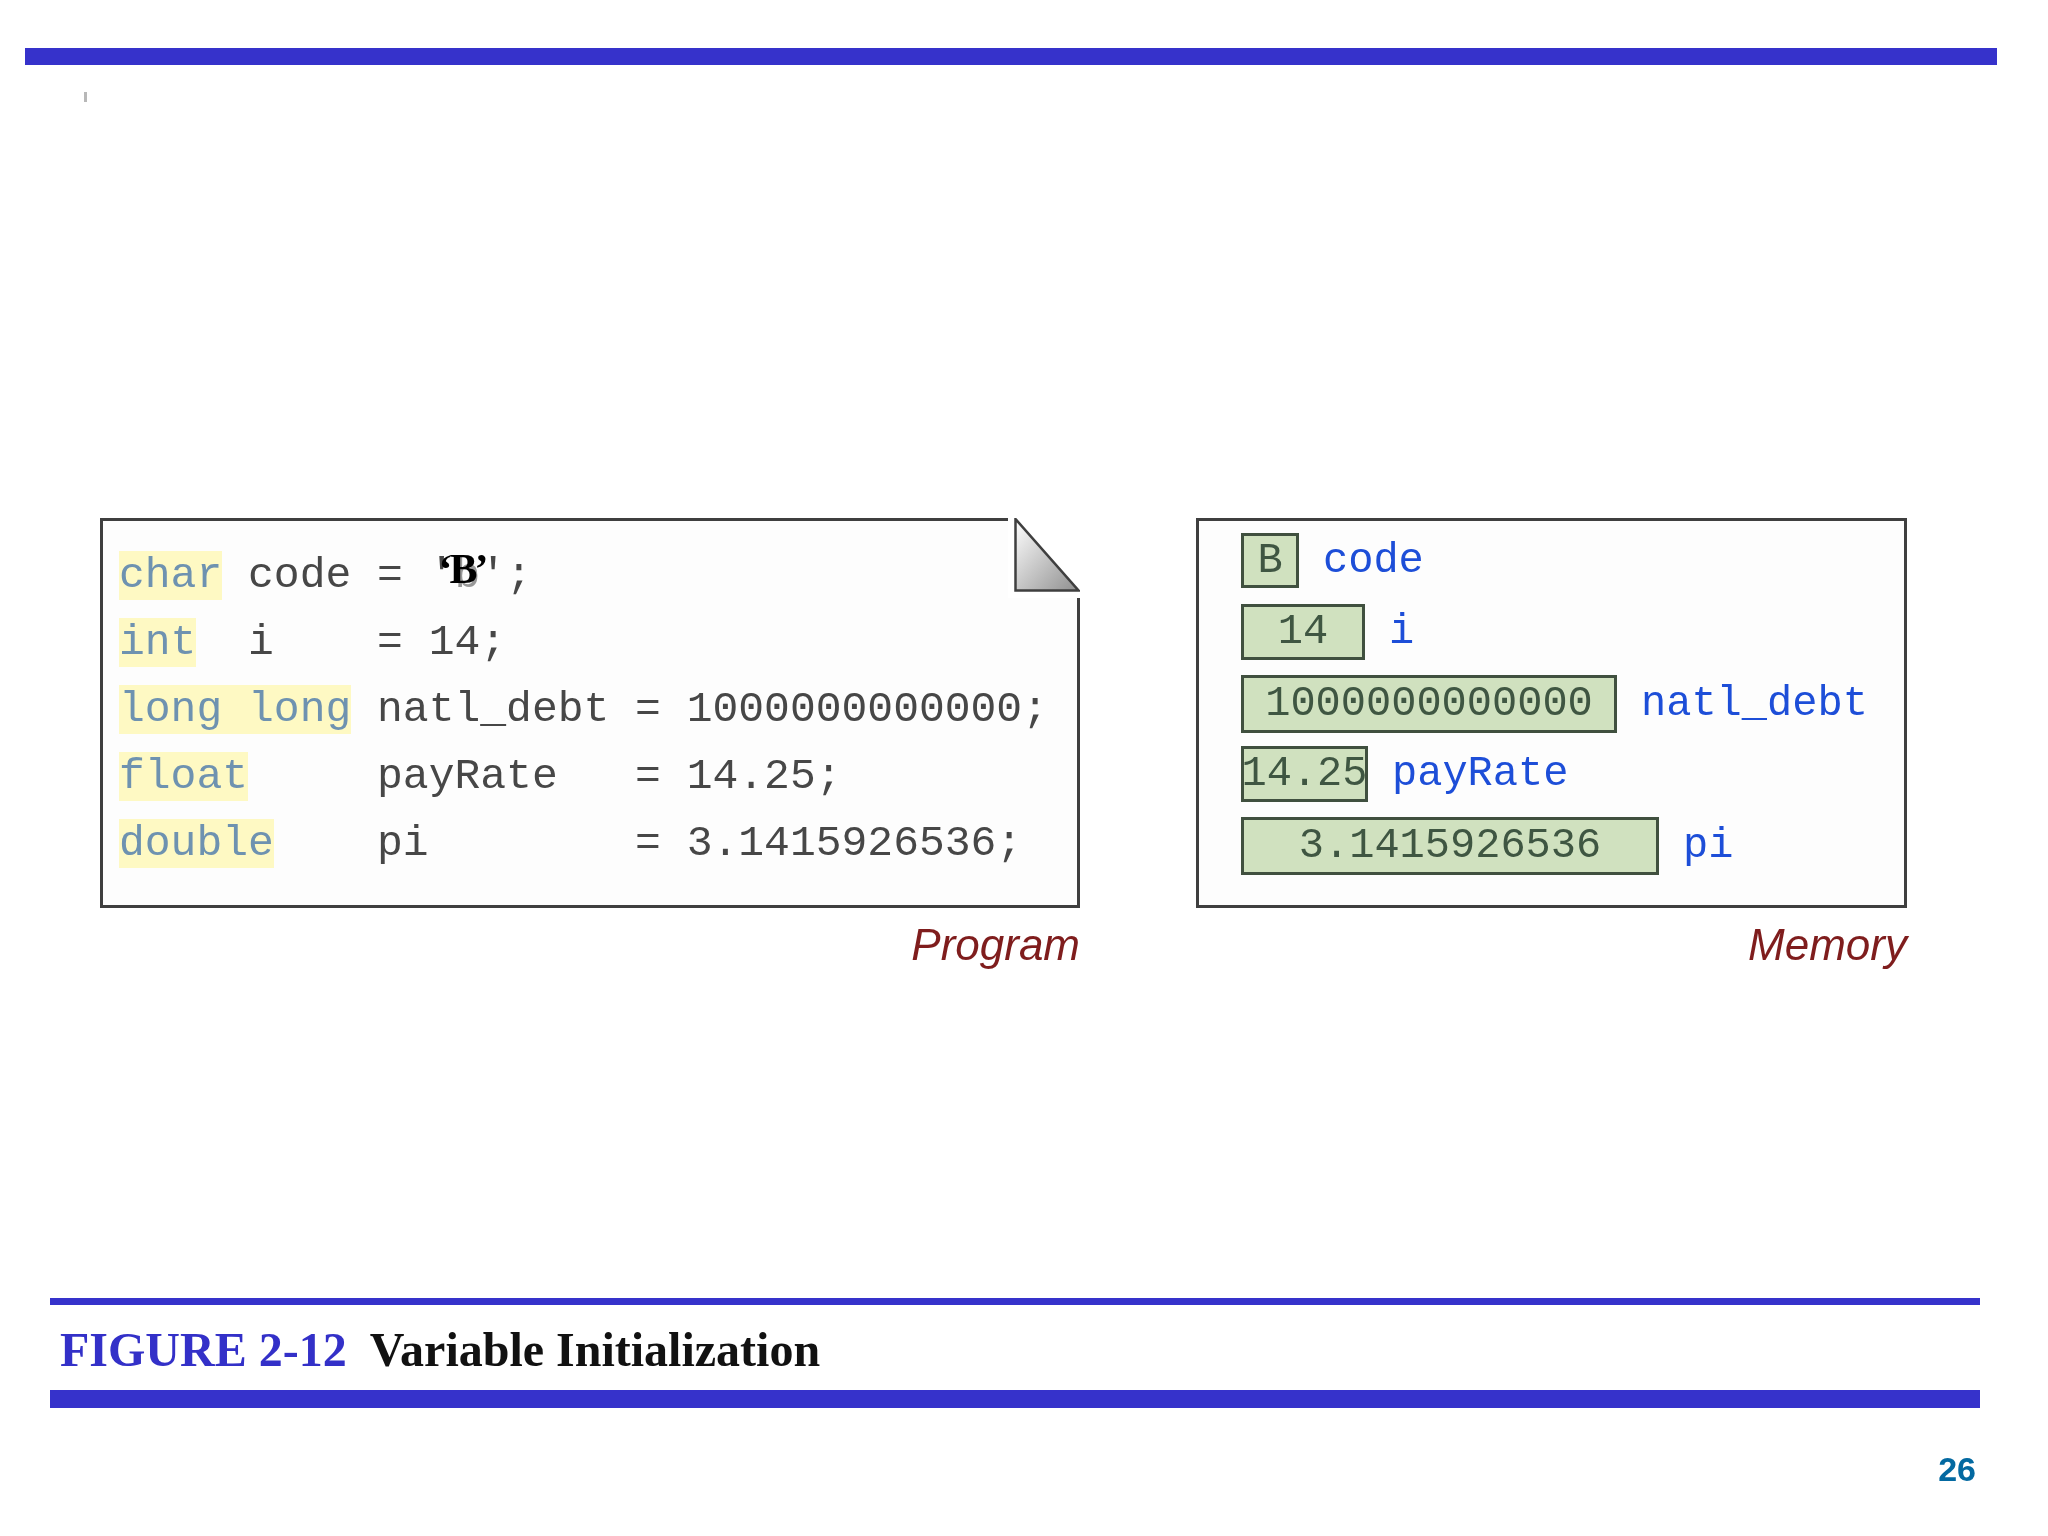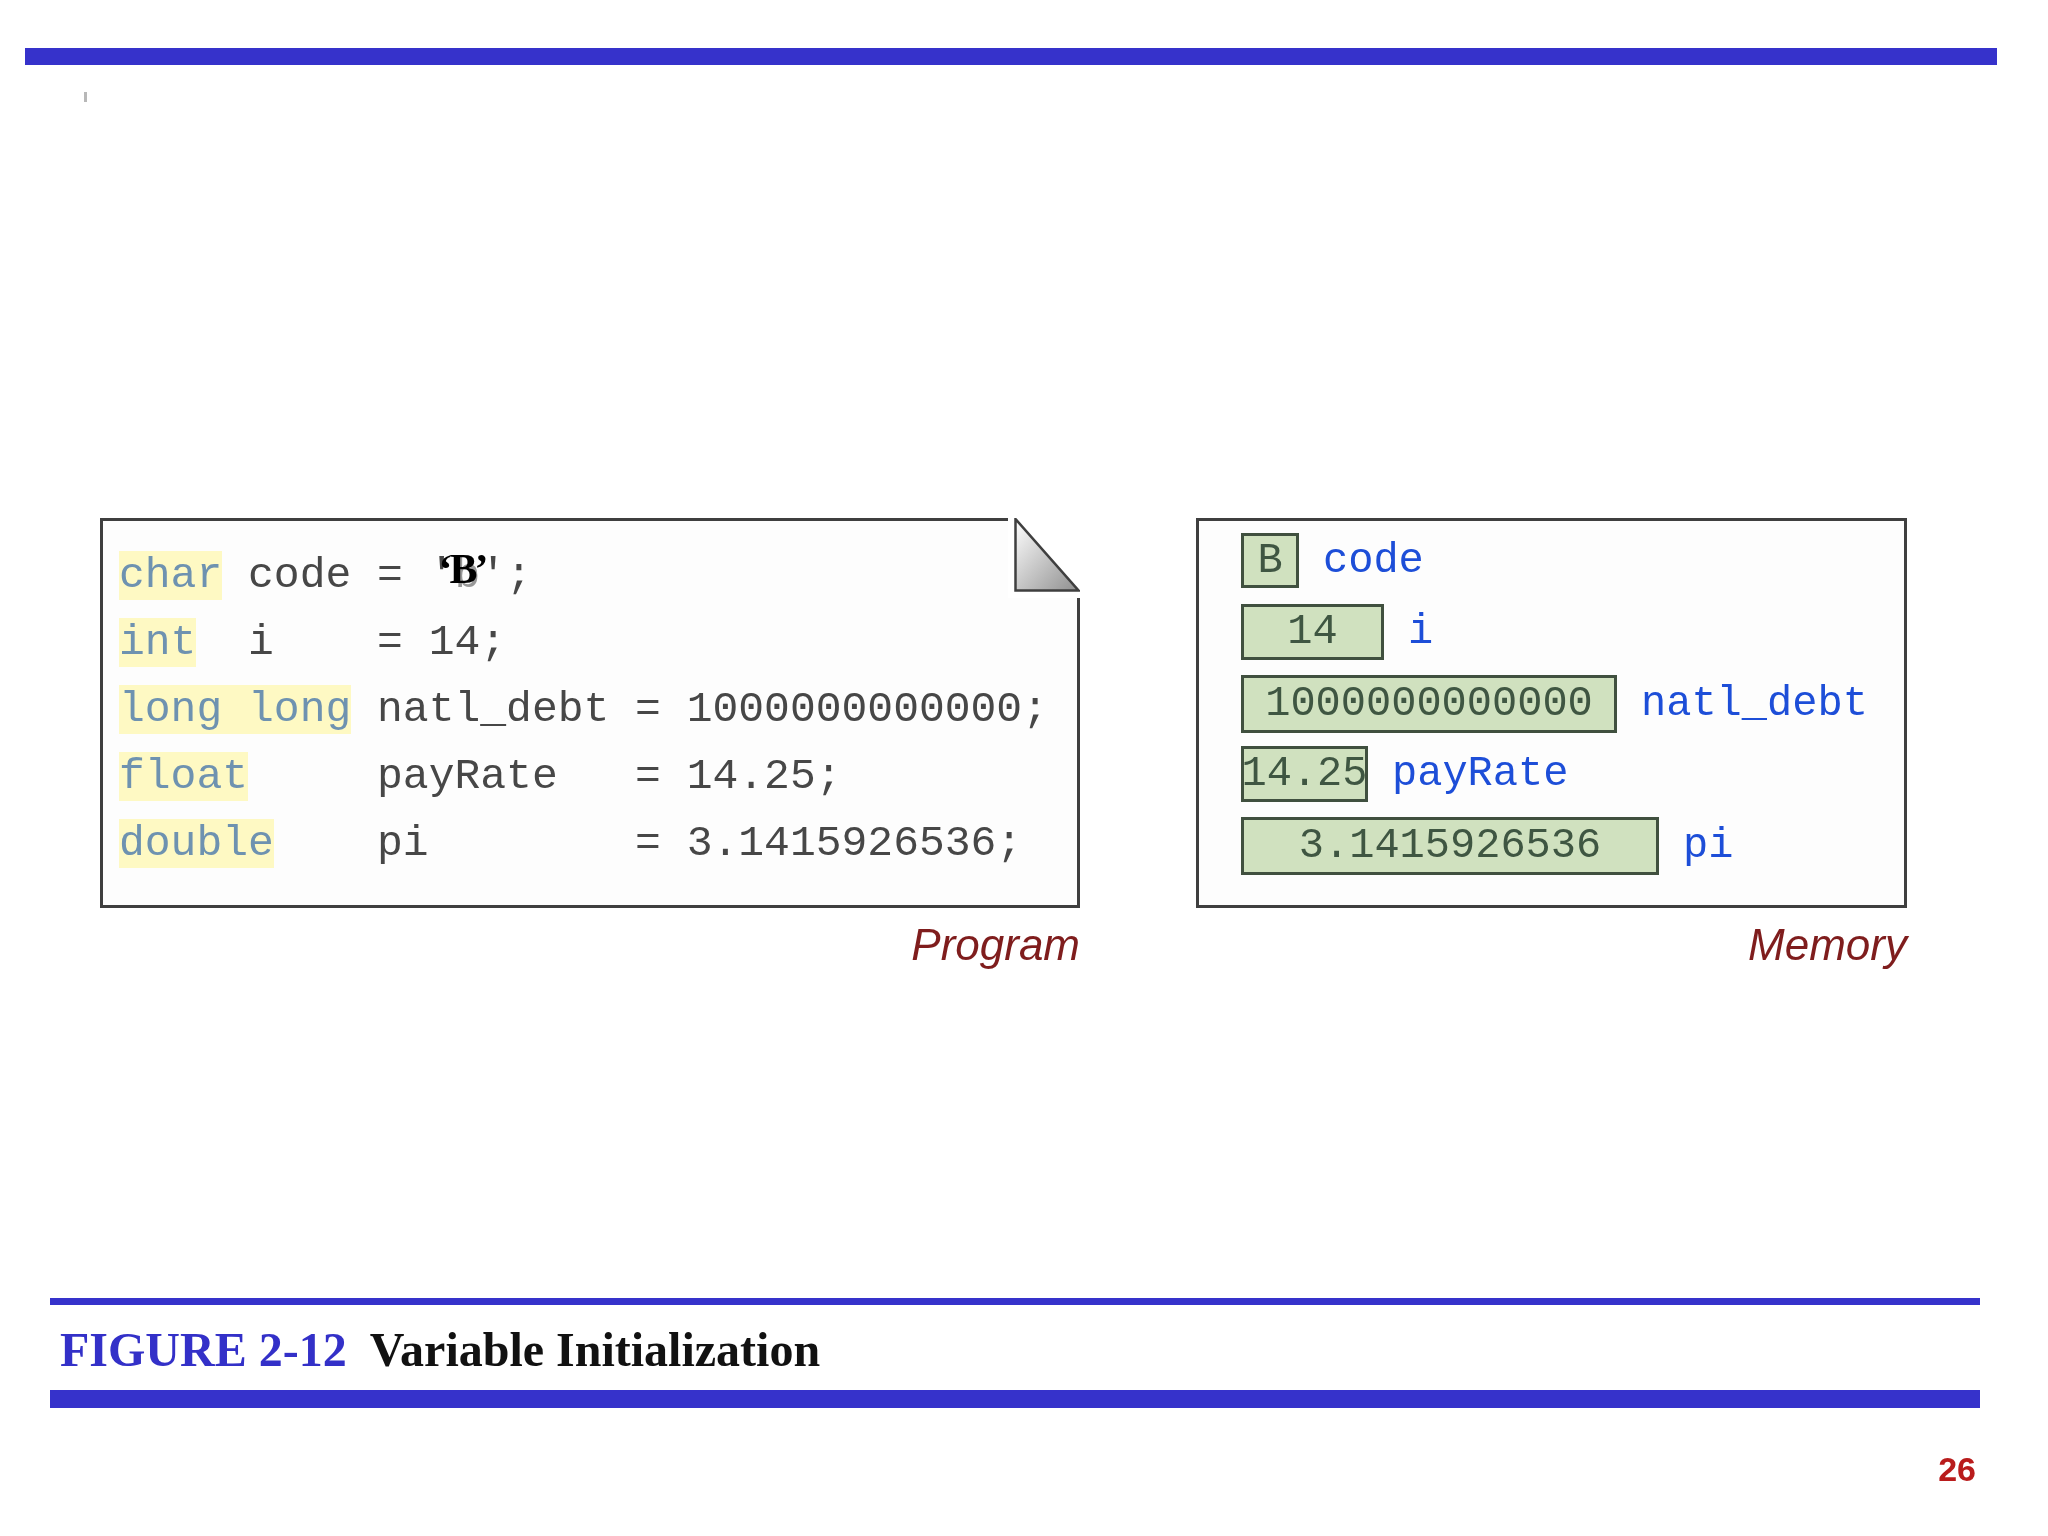--- a/index.html
+++ b/index.html
@@ -35,33 +35,33 @@
   
   .memory-box{position:absolute;left:1196px;top:518px;width:711px;height:390px;
               background:#fdfdfd;border:3px solid #3f3f3f;box-sizing:border-box;}
   .mem-row{position:absolute;left:42px;display:flex;align-items:center;gap:24px;}
   .mem-row.r0{top:12px;height:55px;}  .mem-row.r1{top:83px;height:56px;}
   .mem-row.r2{top:154px;height:58px;} .mem-row.r3{top:225px;height:56px;}
   .mem-row.r4{top:296px;height:58px;}
   .mem-cell{height:100%;box-sizing:border-box;background:#d0e1bf;border:3px solid #40503f;
             display:flex;align-items:center;justify-content:center;
             font-family:"Liberation Mono", monospace;font-size:42px;color:#3f5642;flex:0 0 auto;}
-  .r0 .mem-cell{width:58px;}  .r1 .mem-cell{width:143px;} .r2 .mem-cell{width:376px;}
+  .r0 .mem-cell{width:58px;}  .r1 .mem-cell{width:124px;} .r2 .mem-cell{width:376px;}
   .r3 .mem-cell{width:127px;} .r4 .mem-cell{width:418px;}
   .mem-label{font-family:"Liberation Mono", monospace;font-size:42px;color:#1d4ed8;white-space:pre;}
 
   
   .caption-rule-top{position:absolute;left:50px;top:1298px;width:1930px;height:7px;background:#3632cb;}
   .figure-caption{position:absolute;left:60px;top:1322px;white-space:pre;
                   font-family:"Liberation Serif", serif;font-weight:bold;font-size:48px;color:#111;}
   .figure-caption .fig-label{color:#3330c8;}
   .caption-bar-bottom{position:absolute;left:50px;top:1390px;width:1930px;height:18px;background:#3632cb;}
 
   .page-number{position:absolute;right:72px;top:1450px;font-family:"Liberation Sans", sans-serif;
-               font-weight:bold;font-size:34px;color:#b91c1c;}
+               font-weight:bold;font-size:34px;color:#0369a1;}
 </style>
 </head>
 <body>
 
 <div class="slide">
 
   <div class="top-bar"></div>
   <div class="stray-mark"></div>
 
   <div class="program-box">

